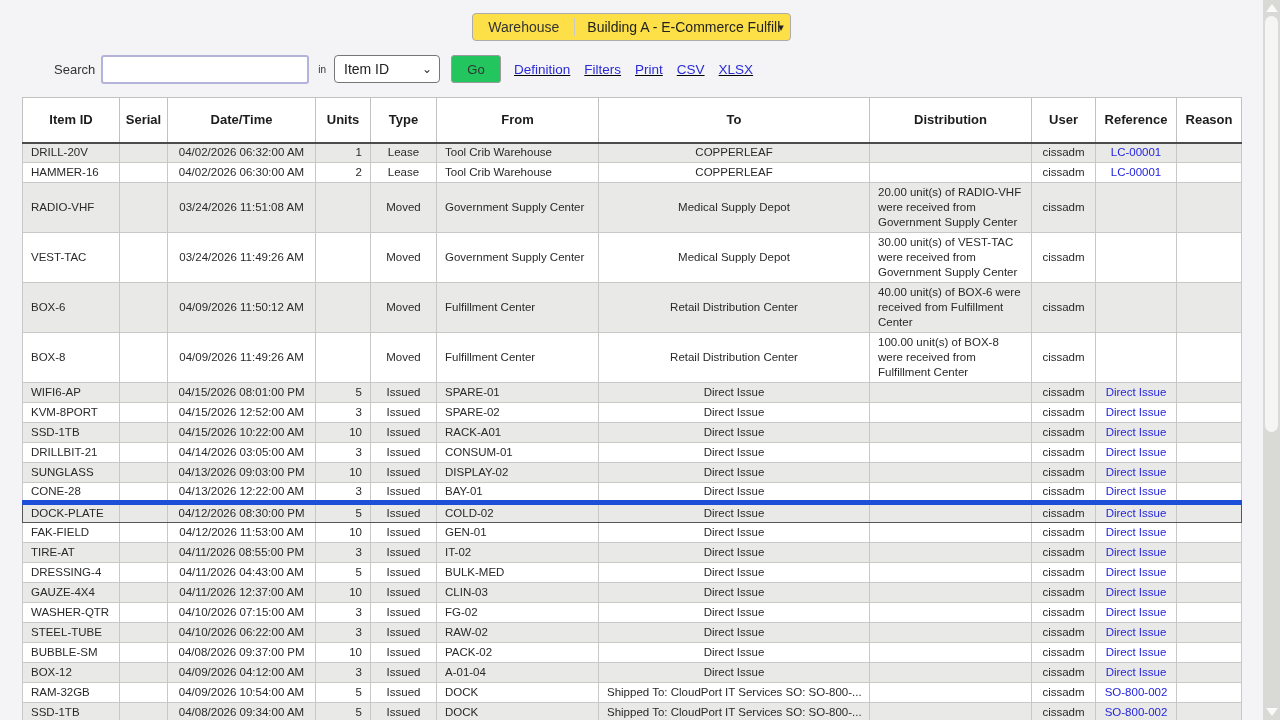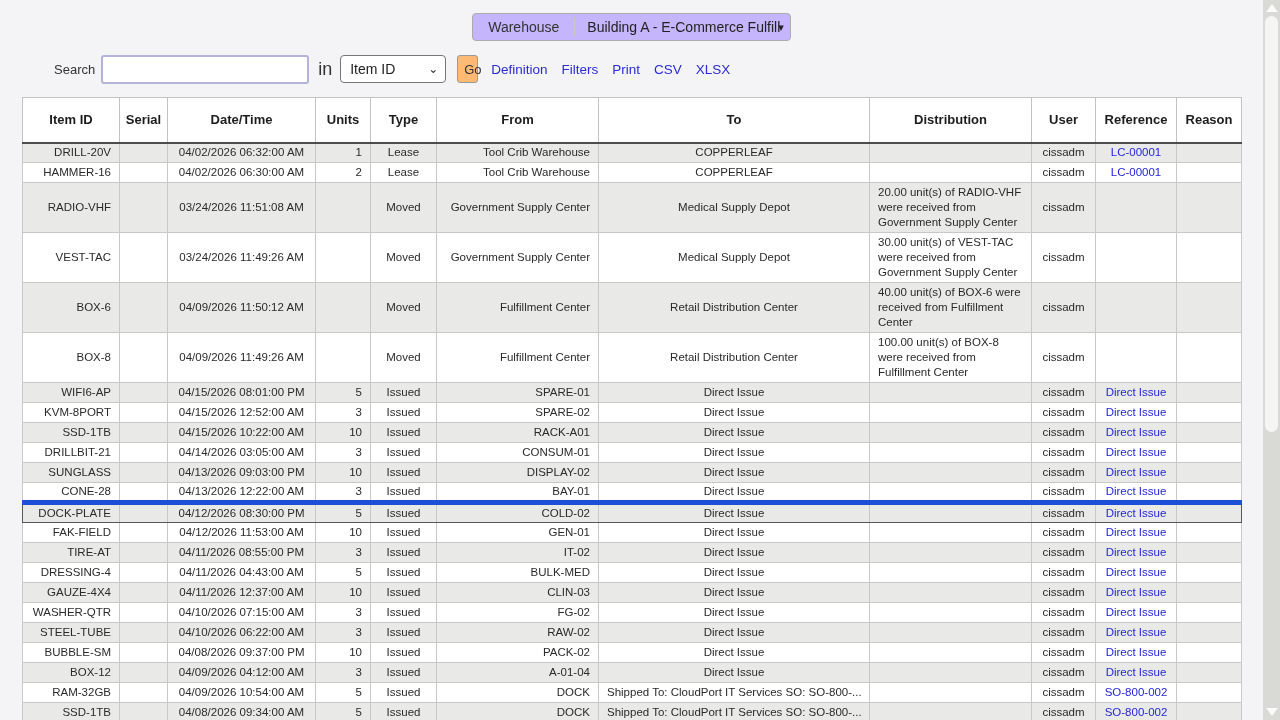--- a/index.html
+++ b/index.html
@@ -1,60 +1,60 @@
 <!DOCTYPE html>
 <html><head>
 <meta charset="utf-8">
 <style>
   html,body{margin:0;padding:0;width:1280px;height:720px;overflow:hidden;
     background:#f4f4f6;font-family:"Liberation Sans",sans-serif;}
   .page{position:absolute;inset:0;}
 
   
   .context-bar{position:absolute;top:13px;left:0;width:1263px;display:flex;justify-content:center;}
-  .context-box{display:flex;align-items:center;height:28px;background:#c4b5fd;
+  .context-box{display:flex;align-items:center;height:28px;background:#fde047;
     border:1px solid #ababab;border-radius:4px;box-sizing:border-box;}
   .ctx-scope{font-size:14px;color:#333;padding:0 15px;cursor:default;}
   .ctx-divider{width:1px;height:18px;background:#c9c9c9;}
   .ctx-value-wrap{display:flex;align-items:center;padding:0 6px 0 12px;max-width:232px;}
   .ctx-value{font-size:14px;color:#222;white-space:nowrap;overflow:hidden;max-width:205px;}
   .caret{font-size:11px;color:#222;margin-left:-2px;line-height:1;}
 
   
   .search-bar{position:absolute;top:53px;left:0;height:32px;display:flex;align-items:center;}
   .search-label{font-size:13px;color:#333;margin-left:54px;margin-right:6px;}
   .search-input{width:196px;height:25px;border:2px solid #b4b4da;border-radius:3px;
     background:#fff;outline:none;font-size:13px;padding:0 4px;}
-  .in-label{font-size:18px;color:#333;margin:0 8px 0 9px;}
+  .in-label{font-size:10px;color:#333;margin:0 8px 0 9px;}
   .fake-select{display:flex;align-items:center;justify-content:space-between;width:106px;height:28px;
     background:#fff;border:1px solid #767676;border-radius:4px;box-sizing:border-box;
     padding:0 7px 0 9px;cursor:default;}
   .fake-select .sel-text{font-size:14px;color:#222;}
   .fake-select .sel-caret{font-size:12px;color:#333;}
-  .go-btn{margin-left:11px;width:21px;height:28px;background:#fdba74;border:1px solid #9a9a9a;
+  .go-btn{margin-left:11px;width:50px;height:28px;background:#22c55e;border:1px solid #9a9a9a;
     border-radius:3px;font-size:13px;color:#333;font-family:"Liberation Sans",sans-serif;}
-  .links{display:flex;align-items:center;margin-left:13px;}
+  .links{display:flex;align-items:center;margin-left:13px;text-decoration:underline;}
   .links a{font-size:13.5px;color:#2a2ada;text-decoration:none;margin-right:14px;cursor:pointer;}
 
   
   .grid-wrap{position:absolute;top:97px;left:22px;}
   table.grid{border-collapse:collapse;table-layout:fixed;width:1219px;background:#fff;}
   table.grid th{height:45px;background:#fff;font-size:13px;font-weight:bold;color:#1c1c1c;
     border:1px solid #c2c2c0;border-bottom:2px solid #4c4c4c;text-align:center;padding:0 4px;
     box-sizing:border-box;overflow:hidden;}
   table.grid td{border:1px solid #c8c8c6;height:20px;box-sizing:border-box;font-size:11.5px;
     color:#2a2a2a;padding:1px 8px;overflow:hidden;white-space:nowrap;line-height:1.3;}
   tr.alt td{background:#e9e9e8;}
   tr.tall{height:50px;}
   tr.tall td{white-space:normal;}
   td.a-left{text-align:left;}
   td.a-center{text-align:center;}
   td.a-right{text-align:right;padding-right:10px;}
-  td.c-item_id{padding-left:14px;text-align:right;}
-  td.c-from{padding-left:9px;text-align:right;}
+  td.c-item_id{padding-left:14px;}
+  td.c-from{padding-left:9px;}
   td.c-description{white-space:normal;padding:2px 8px;}
   td.to-left{text-align:right;padding-left:8px;}
   tr.focused td{border-top:5px solid #1d4ed8;border-bottom:1px solid #565656;}
   tr.focused td:first-child{border-left:1px solid #565656;}
   tr.focused td:last-child{border-right:1px solid #565656;}
   a.cell-link{color:#2424dd;text-decoration:none;cursor:pointer;}
 
   
   col.w-item_id{width:97px}col.w-serial{width:48px}col.w-datetime{width:148px}
   col.w-units{width:55px}col.w-type{width:66px}col.w-from{width:162px}

